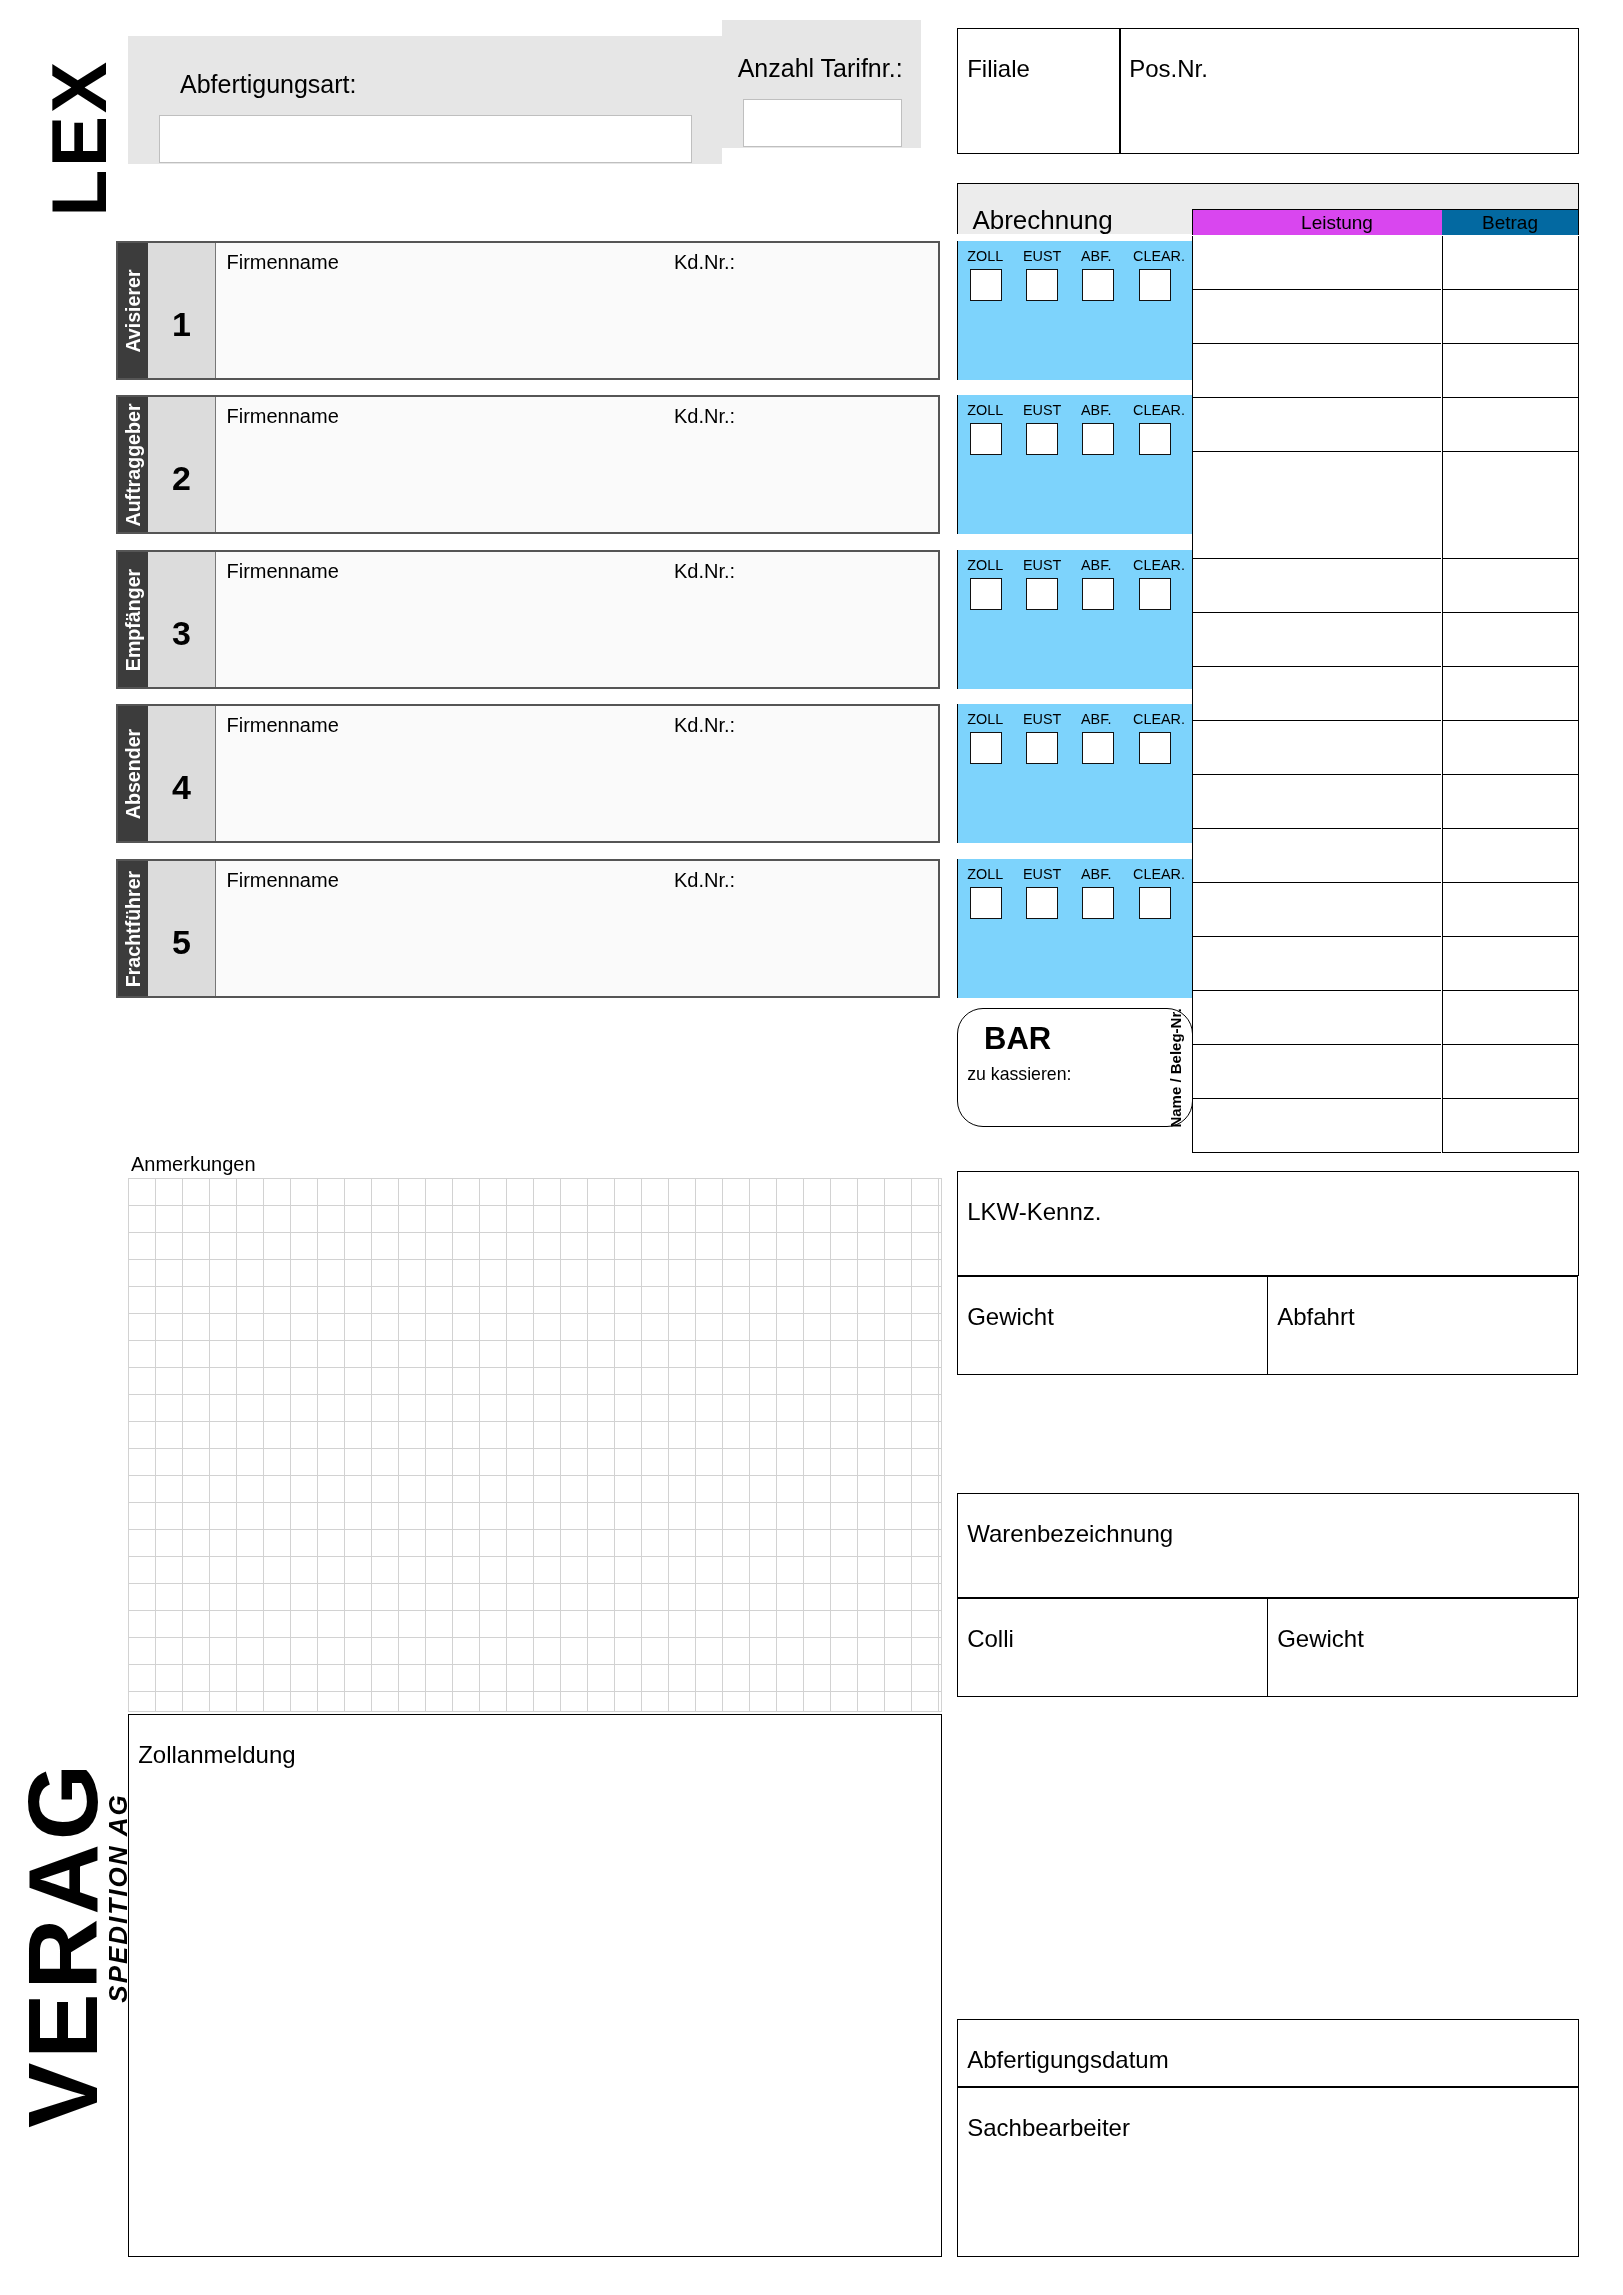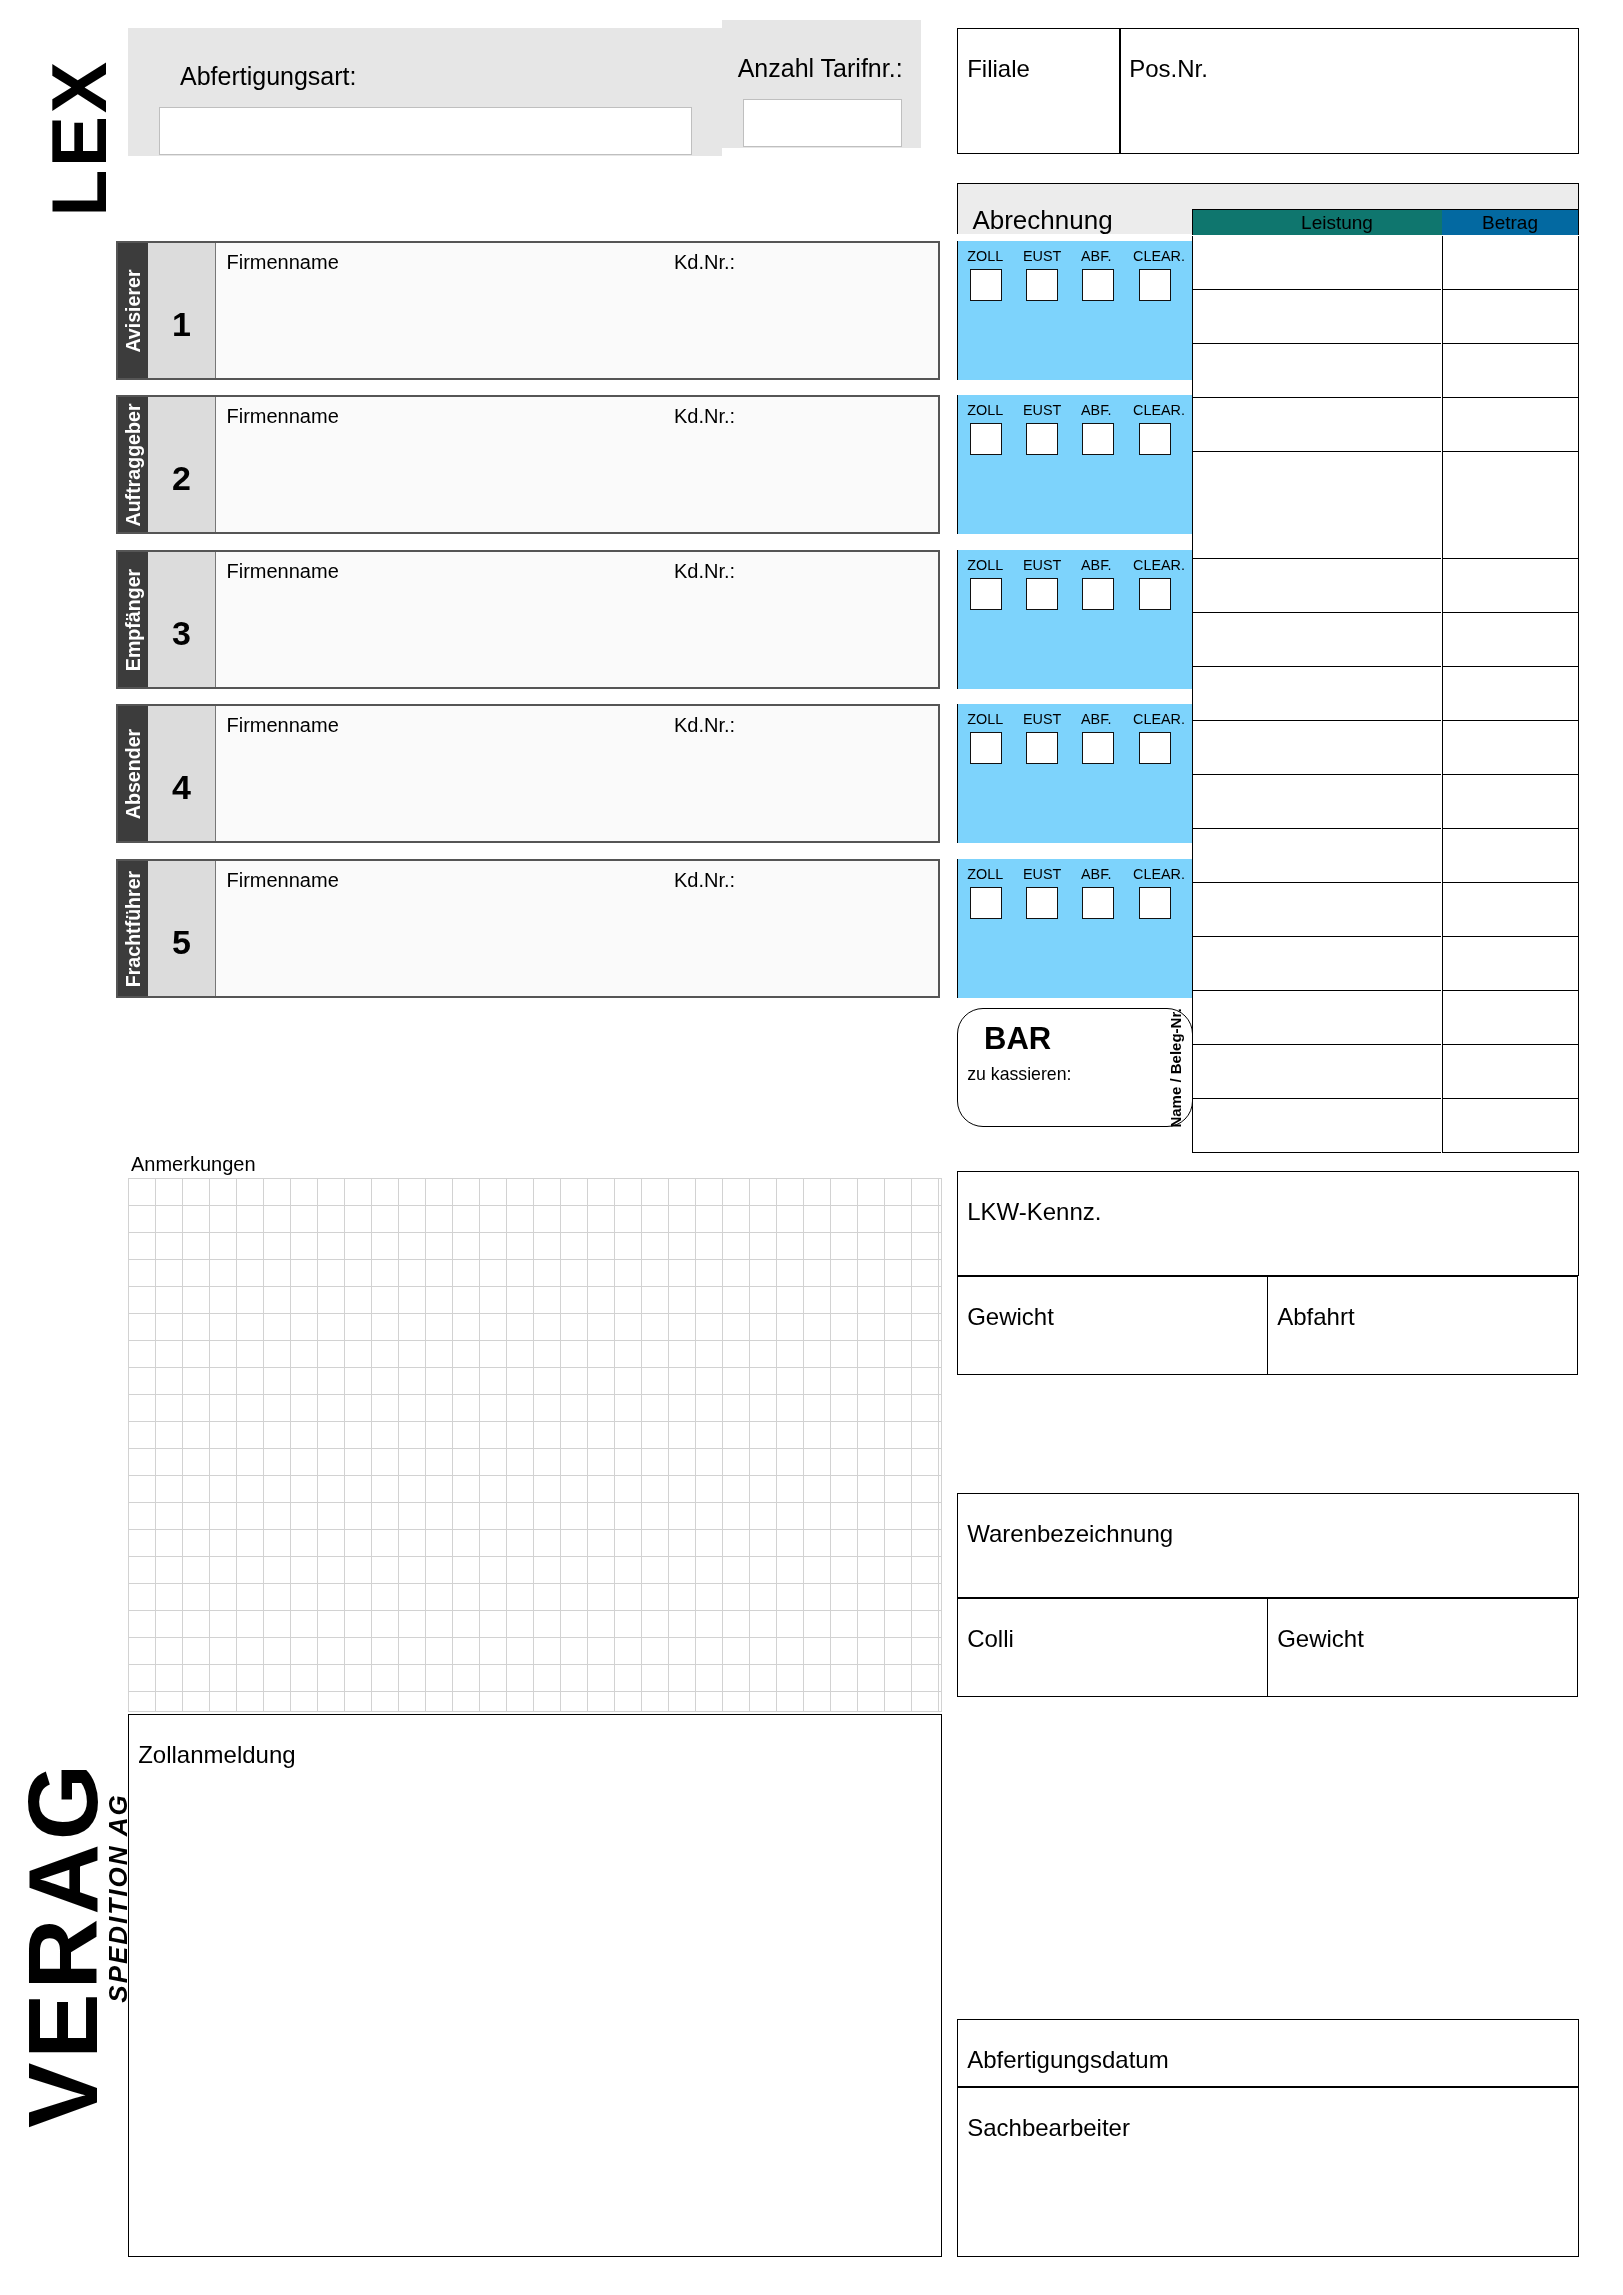--- a/index.html
+++ b/index.html
@@ -50,21 +50,21 @@
     transform: translate(-50%,-50%) rotate(-90deg);
     font-size: 26px;
     font-weight: bold;
     font-style: italic;
     letter-spacing: 2px;
     white-space: nowrap;
   }
 
   
   .hdr-art {
-    left: 128px; top: 28px; width: 594px; height: 128px;
+    left: 128px; top: 36px; width: 594px; height: 128px;
     background: #e6e6e6;
     padding-left: 20px;
   }
   .hdr-art-label {
     position: absolute; left: 52px; top: 34px;
     font-size: 25px;
   }
   .hdr-art-field {
     position: absolute; left: 31px; top: 79px;
     width: 531px; height: 46px;
@@ -86,21 +86,21 @@
   .filiale-box { left: 957px; top: 27.5px; width: 164px; height: 126px; }
   .pos-box { left: 1119px; top: 27.5px; width: 460px; height: 126px; }
   .box-label { position: absolute; left: 9.2px; top: 26px; font-size: 24px; }
   .abr-head {
     left: 957px; top: 183px; width: 622px; height: 51px;
     background: #ececec; border: 1.3px solid #000; border-bottom: none;
   }
   .abr-title { position: absolute; left: 14.4px; top: 13px; font-size: 26px; margin-top: 8px; }
   .abr-th-leistung {
     left: 1192px; top: 209px; width: 290px; height: 26px;
-    background: #0f766e; border-left: 1.3px solid #000; border-top: 1.3px solid #000;
+    background: #d946ef; border-left: 1.3px solid #000; border-top: 1.3px solid #000;
     border-right: 1.3px solid #000;
     text-align: center; font-size: 19px; line-height: 25px;
   }
   .abr-th-betrag {
     left: 1442px; top: 209px; width: 137px; height: 26px;
     background: #0369a1; border-top: 1.3px solid #000; border-right: 1.3px solid #000;
     text-align: center; font-size: 19px; line-height: 25px;
   }
 
   

